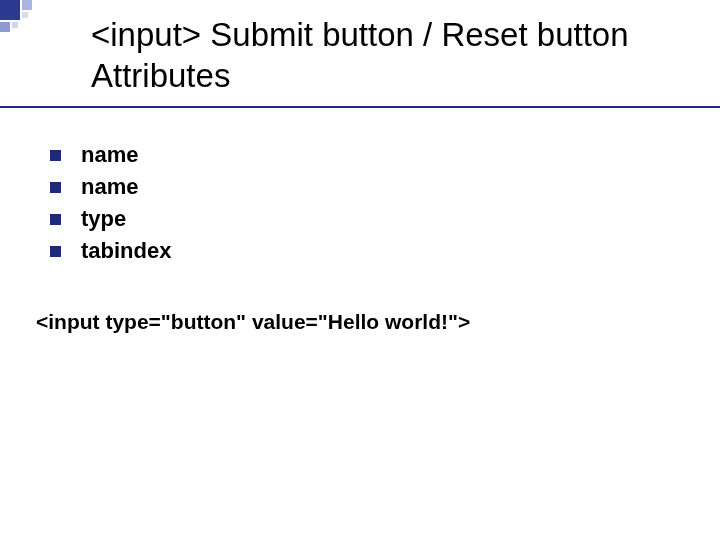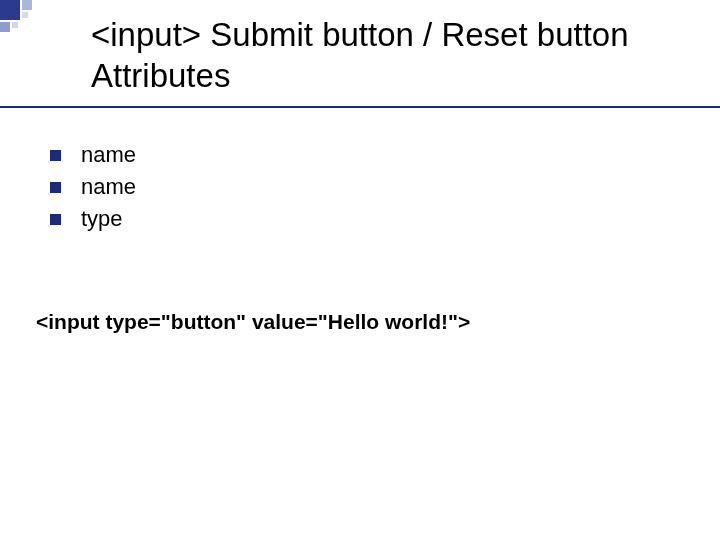--- a/index.html
+++ b/index.html
@@ -51,20 +51,21 @@
 
   .bullets {
     position: absolute;
     top: 142px;
     left: 50px;
   }
   .bullet-row {
     display: flex;
     align-items: center;
     margin-bottom: 6px;
+    font-weight: bold;
   }
   .bullet-marker {
     width: 11px;
     height: 11px;
     background: #1c2a7a;
     margin-right: 20px;
     flex-shrink: 0;
   }
   .bullet-text {
     font-size: 22px;
@@ -100,15 +101,19 @@
     <span class="bullet-text">name</span>
   </div>
   <div class="bullet-row">
     <div class="bullet-marker"></div>
     <span class="bullet-text">name</span>
   </div>
   <div class="bullet-row">
     <div class="bullet-marker"></div>
     <span class="bullet-text">type</span>
   </div>
+  <div class="bullet-row">
+    <div class="bullet-marker"></div>
+    <span class="bullet-text">tabindex</span>
+  </div>
 </div>
 
 <div class="code-line">&lt;input type="button" value="Hello world!"&gt;</div>
 
 </body></html>

